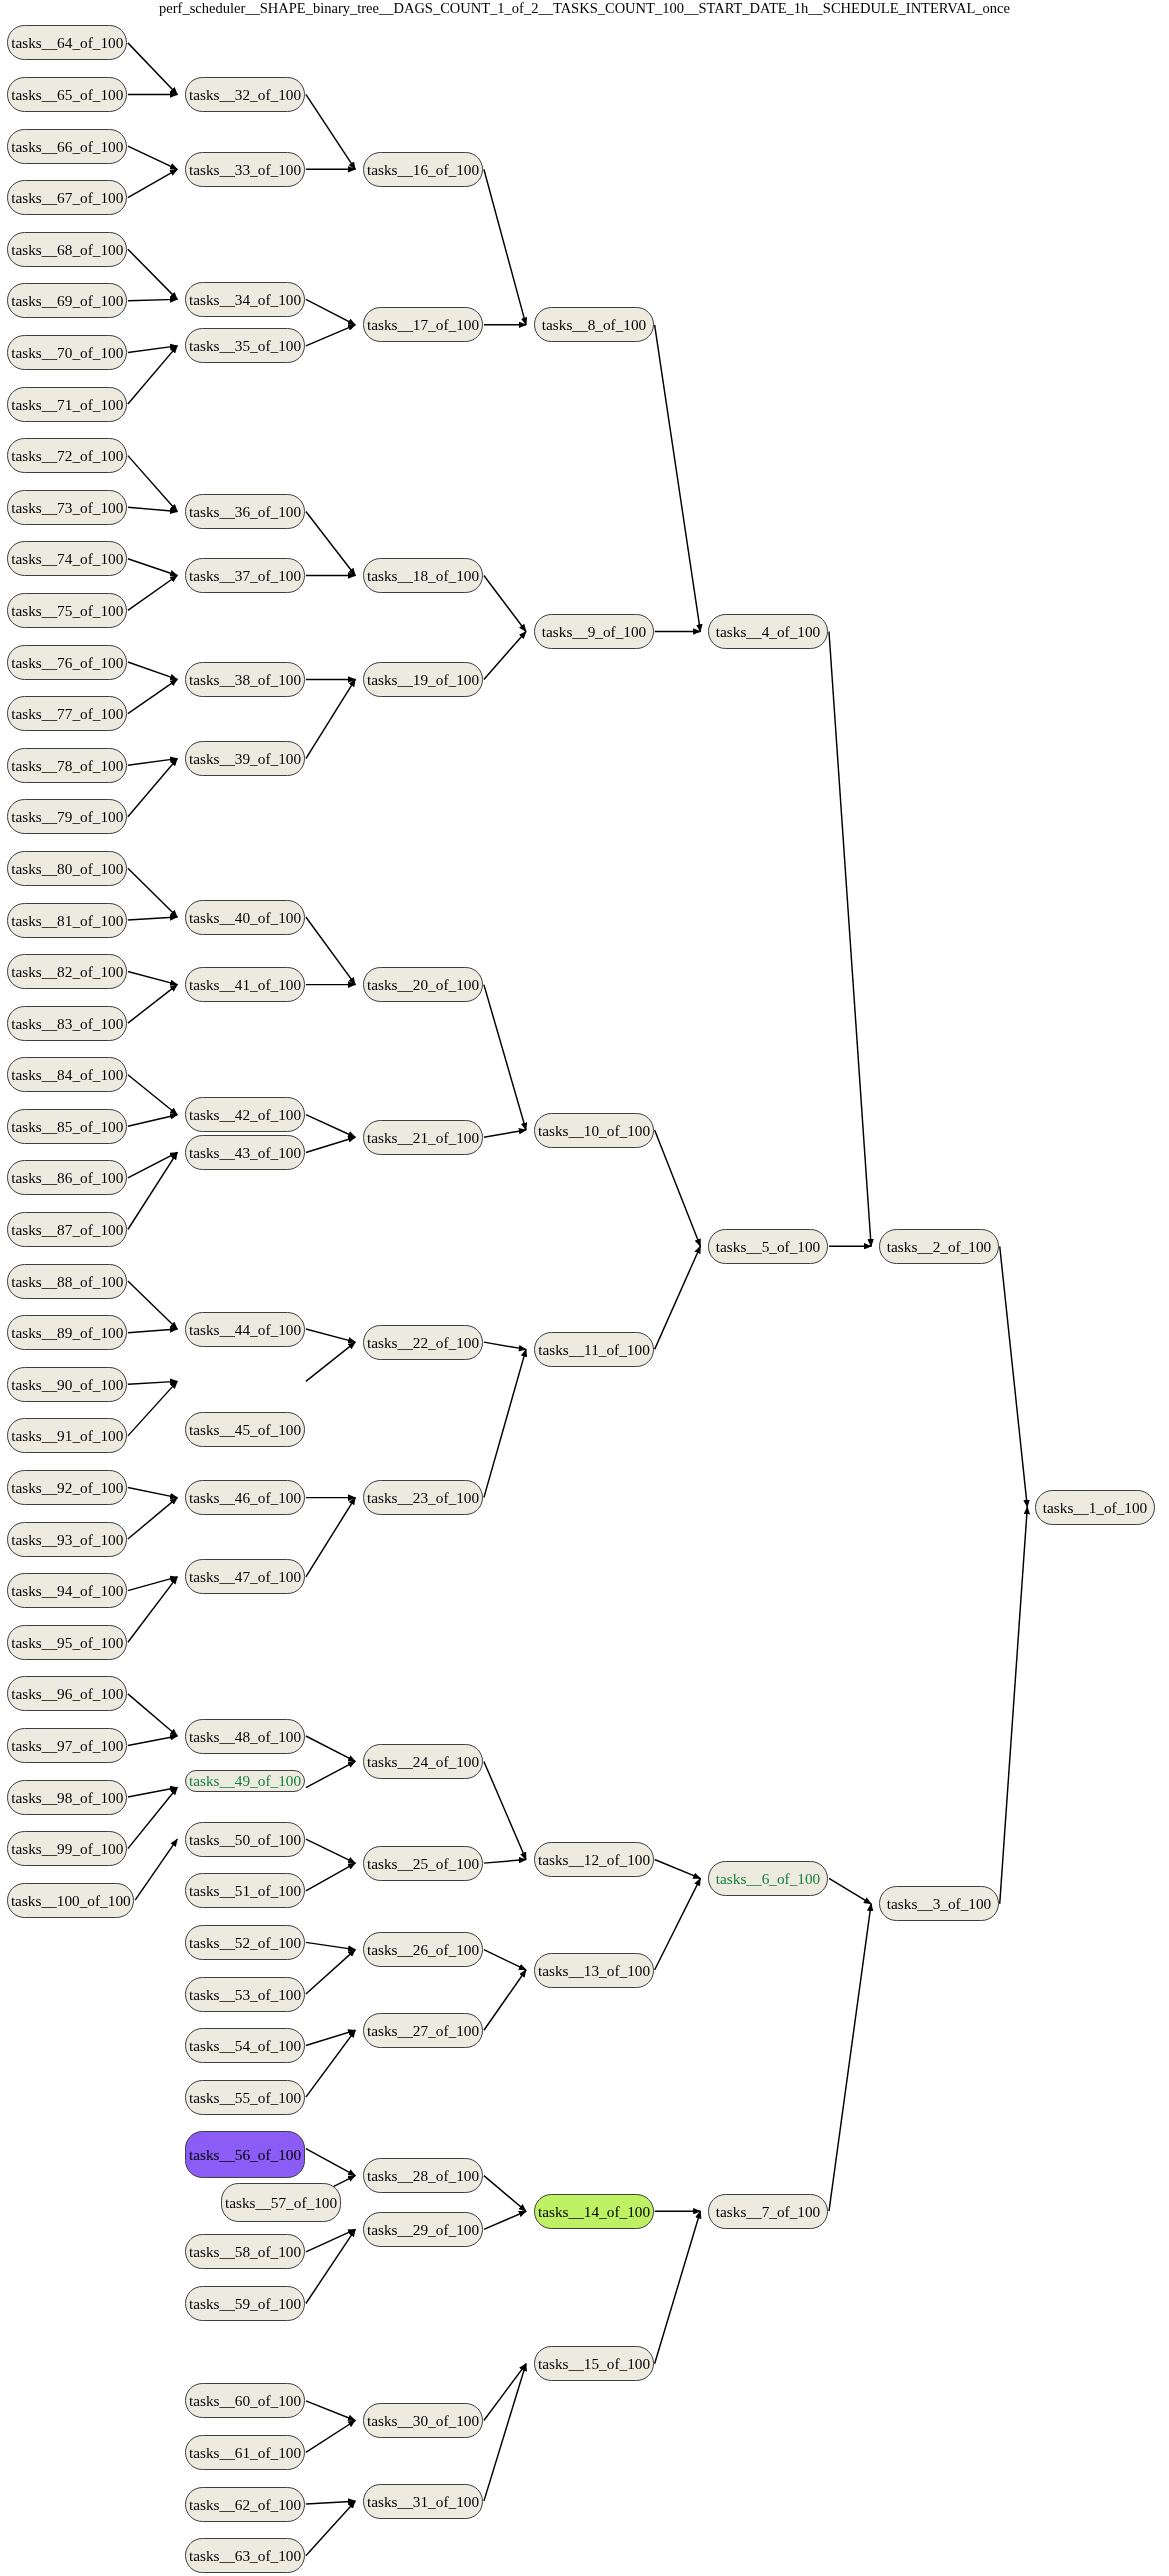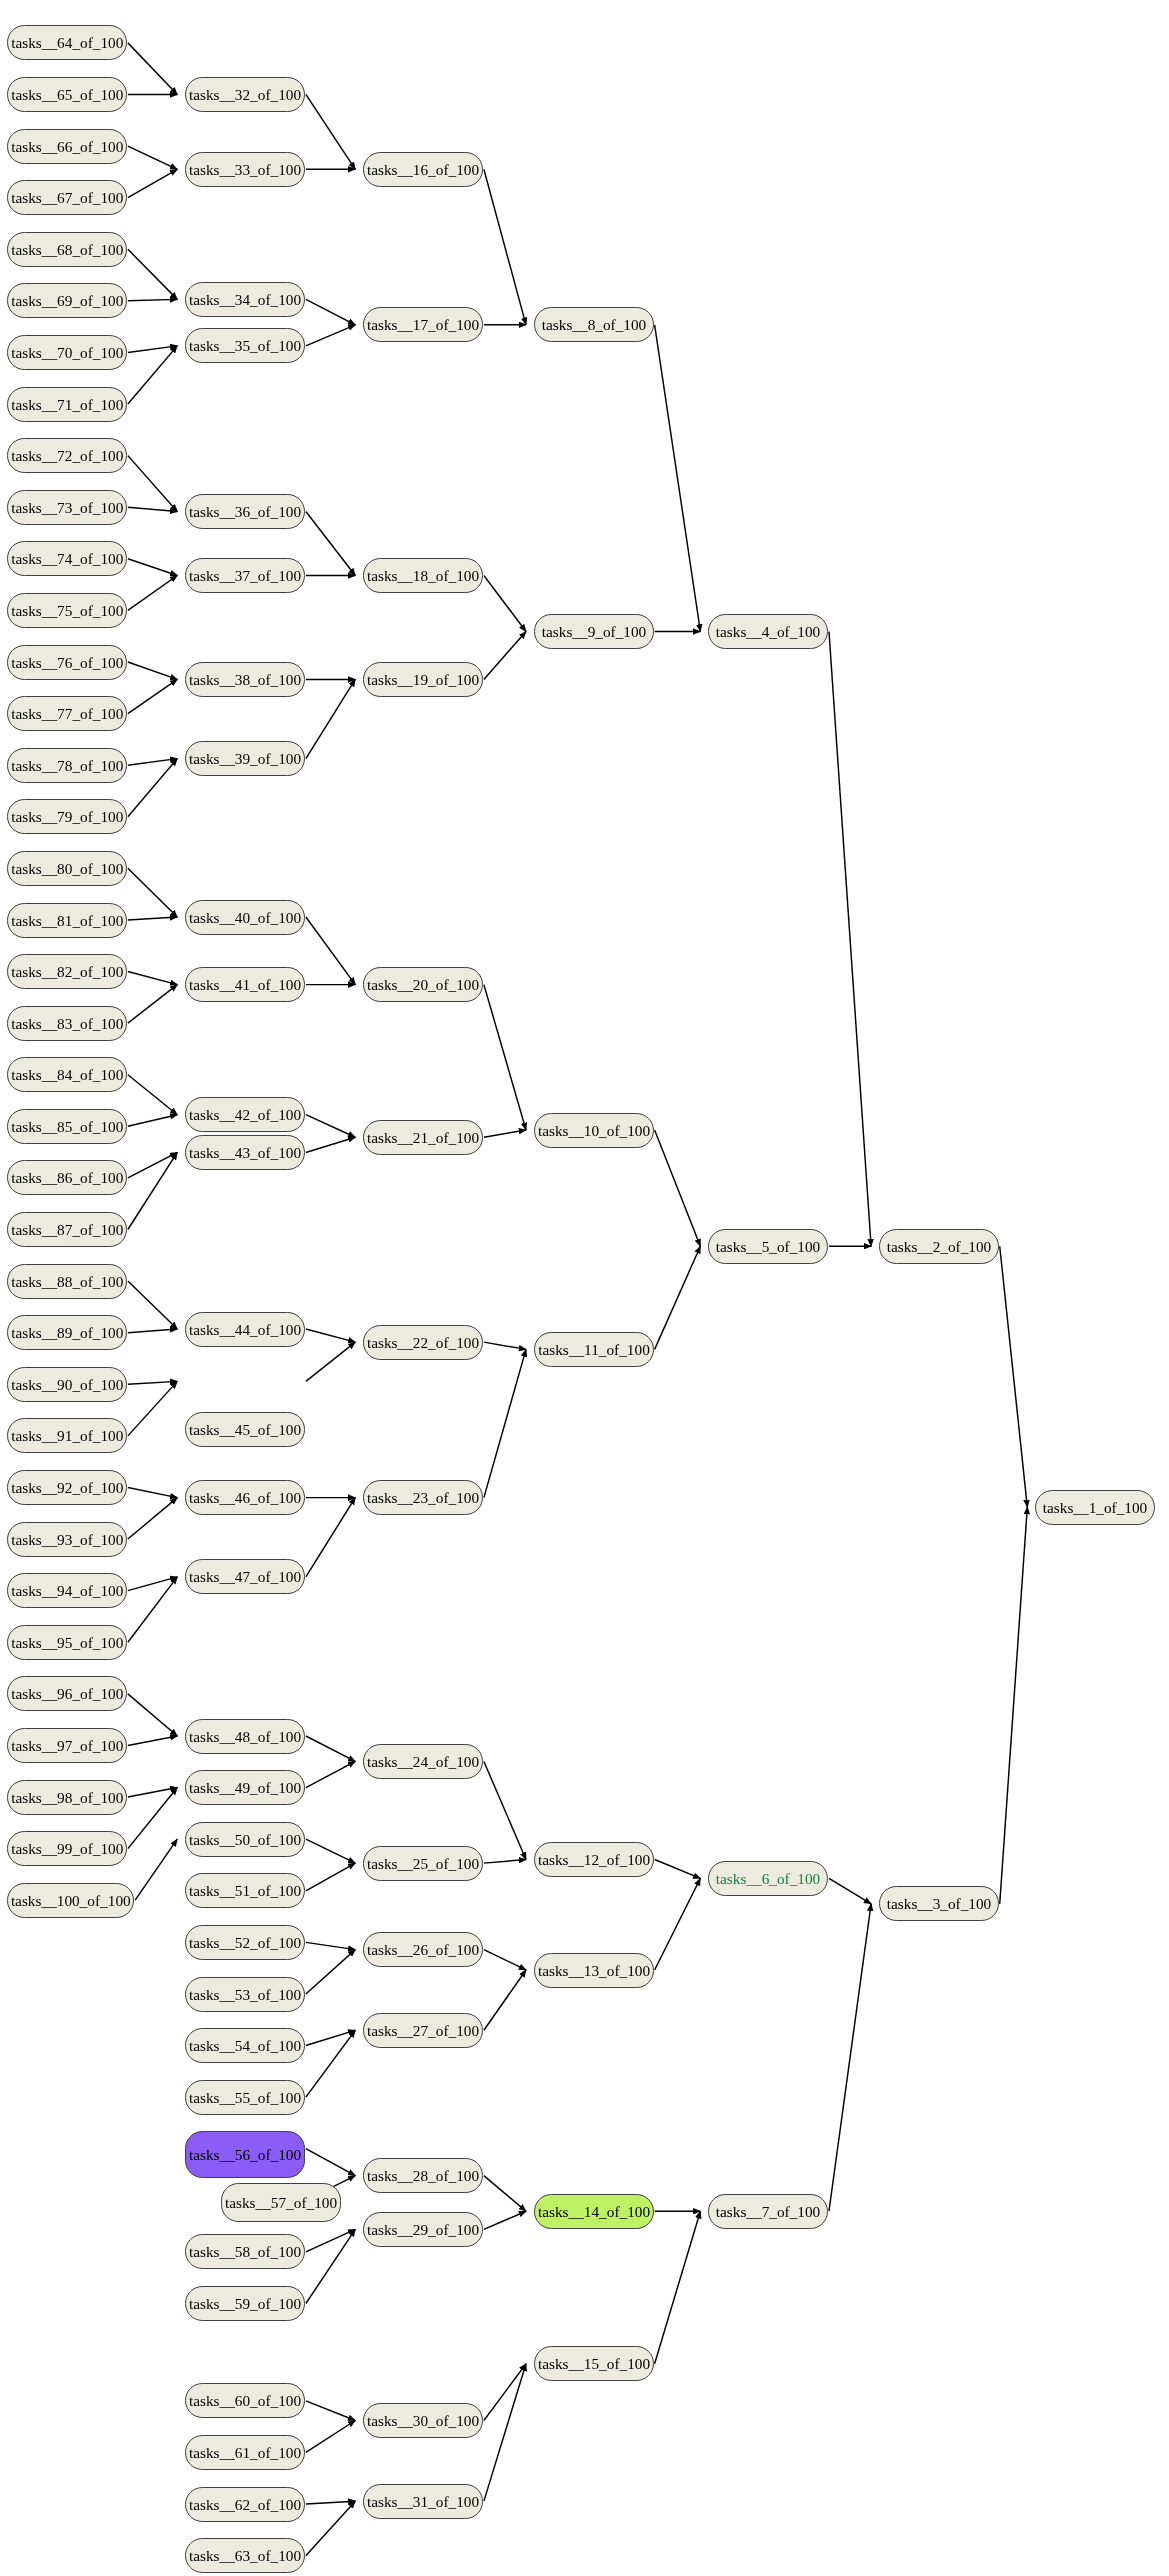--- a/index.html
+++ b/index.html
@@ -23,20 +23,21 @@
     font-size:15.3px;
     color:#000;
     white-space:nowrap;
     letter-spacing:0px;
   }
 </style>
 </head>
 <body>
 
 <div id="stage">
+  <div id="graph-title">perf_scheduler__SHAPE_binary_tree__DAGS_COUNT_1_of_2__TASKS_COUNT_100__START_DATE_1h__SCHEDULE_INTERVAL_once</div>
   <svg id="edges" viewBox="0 0 1609 3545" preserveAspectRatio="none">
     <defs>
       <marker id="arrow" markerWidth="11" markerHeight="9" refX="10" refY="4.5" orient="auto" markerUnits="userSpaceOnUse">
         <path d="M0,0 L11,4.5 L0,9 z" fill="#000000"></path>
       </marker>
     </defs>
     <g id="edge-group">
         <line x1="176" y1="59" x2="244" y2="130" stroke="#000000" stroke-width="2" marker-end="url(#arrow)"></line>
         <line x1="176" y1="130" x2="244" y2="130" stroke="#000000" stroke-width="2" marker-end="url(#arrow)"></line>
         <line x1="176" y1="201" x2="244" y2="233" stroke="#000000" stroke-width="2" marker-end="url(#arrow)"></line>
@@ -276,21 +277,21 @@
       </div>
       <div class="node" style="left: 185px; top: 1480px; width: 120px; height: 35px; background: rgb(237, 234, 224); border-color: rgb(63, 63, 63); color: rgb(0, 0, 0);">
         <span>tasks__46_of_100</span>
       </div>
       <div class="node" style="left: 185px; top: 1559px; width: 120px; height: 35px; background: rgb(237, 234, 224); border-color: rgb(63, 63, 63); color: rgb(0, 0, 0);">
         <span>tasks__47_of_100</span>
       </div>
       <div class="node" style="left: 185px; top: 1719px; width: 120px; height: 35px; background: rgb(237, 234, 224); border-color: rgb(63, 63, 63); color: rgb(0, 0, 0);">
         <span>tasks__48_of_100</span>
       </div>
-      <div class="node" style="left: 185px; top: 1770px; width: 120px; height: 35px; background: rgb(237, 234, 224); border-color: rgb(63, 63, 63); color: #000000;">
+      <div class="node" style="left: 185px; top: 1770px; width: 120px; height: 22px; background: rgb(237, 234, 224); border-color: rgb(63, 63, 63); color: #15803d;">
         <span>tasks__49_of_100</span>
       </div>
       <div class="node" style="left: 185px; top: 1822px; width: 120px; height: 35px; background: rgb(237, 234, 224); border-color: rgb(63, 63, 63); color: rgb(0, 0, 0);">
         <span>tasks__50_of_100</span>
       </div>
       <div class="node" style="left: 185px; top: 1873px; width: 120px; height: 35px; background: rgb(237, 234, 224); border-color: rgb(63, 63, 63); color: rgb(0, 0, 0);">
         <span>tasks__51_of_100</span>
       </div>
       <div class="node" style="left: 185px; top: 1925px; width: 120px; height: 35px; background: rgb(237, 234, 224); border-color: rgb(63, 63, 63); color: rgb(0, 0, 0);">
         <span>tasks__52_of_100</span>

